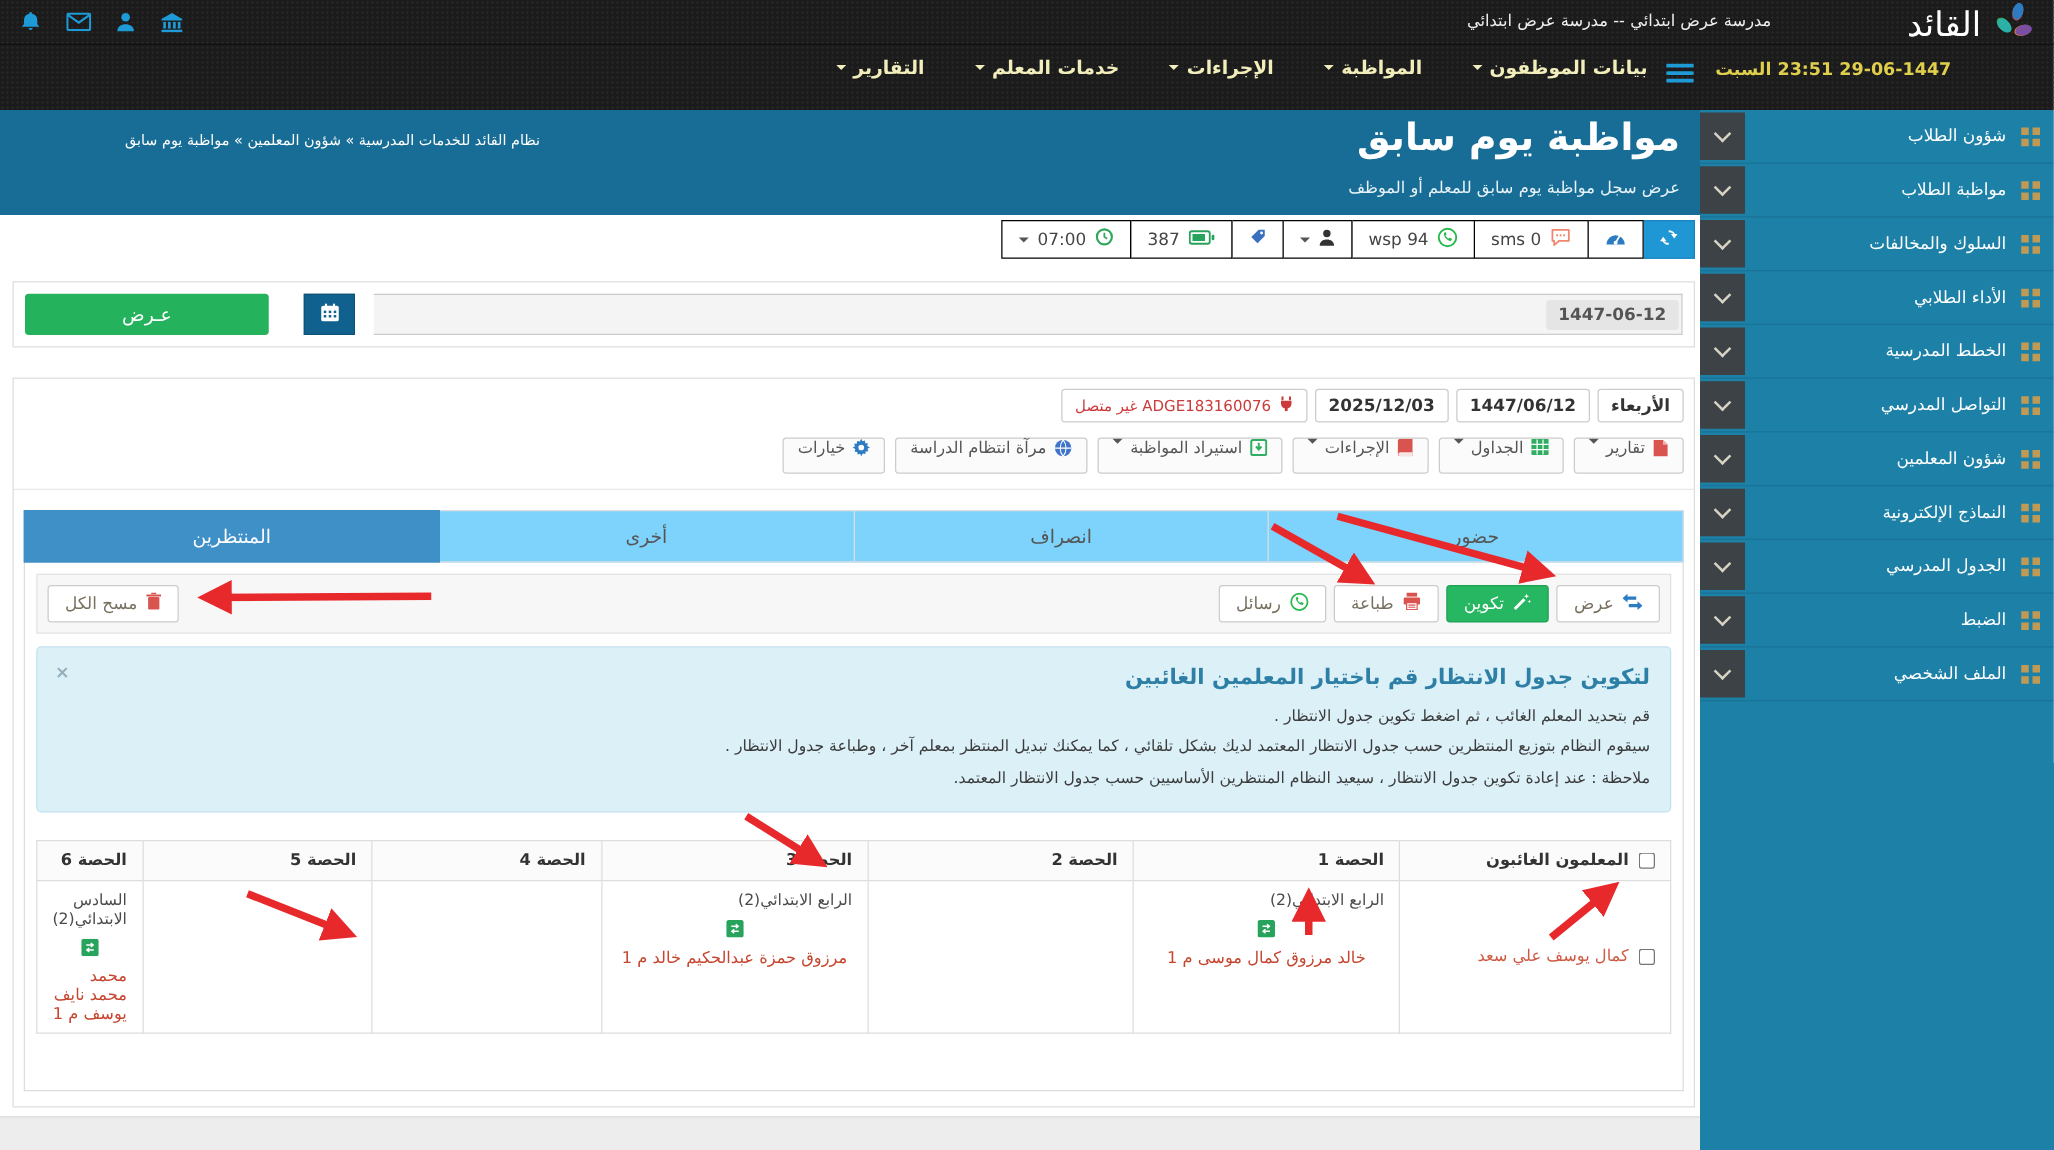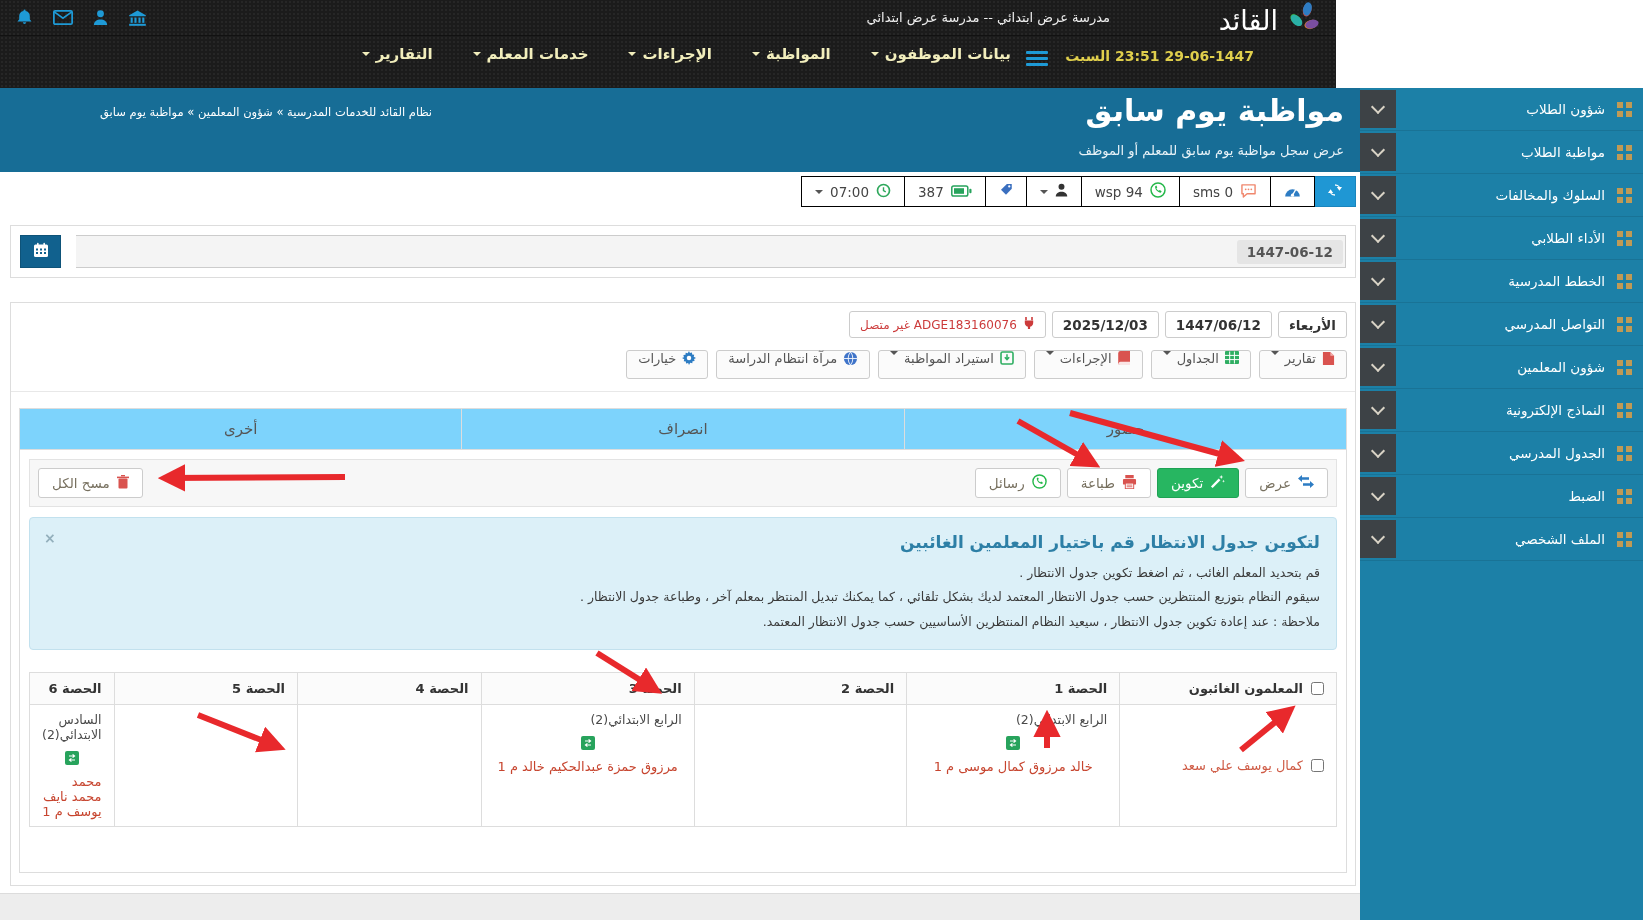--- a/index.html
+++ b/index.html
@@ -1,19 +1,19 @@
 <!DOCTYPE html>
 <html><head>
 <meta charset="utf-8">
 <style>
   html,body{margin:0;padding:0;}
   body{width:1643px;height:920px;overflow:hidden;position:relative;background:#fff;
        font-family:"DejaVu Sans","Liberation Sans",sans-serif;}
   
-  .topbars{position:absolute;top:0;left:0;width:1336px;height:88px;background:#1b1b1b;
+  .topbars{position:absolute;top:0;left:0;width:1643px;height:88px;background:#1b1b1b;
     background-image:radial-gradient(#262626 1px,transparent 1px);background-size:4px 4px;z-index:5;}
   .tb1{height:35px;position:relative;border-bottom:1px solid #111;}
   .tb-icons{position:absolute;left:16px;top:8px;display:flex;gap:20px;color:#1e9ad6;align-items:center;}
   .tb-icons svg{display:block;}
   .school{position:absolute;right:226px;top:10px;color:#efefef;font-size:13px;direction:rtl;}
   .brand{position:absolute;right:14px;top:1px;display:flex;align-items:center;gap:10px;}
   .app-name{color:#fff;font-size:27px;font-weight:normal;}
   .tb2{height:52px;position:relative;}
   .datetime{position:absolute;right:82px;top:12px;color:#e0cf4c;font-size:14px;font-weight:bold;direction:rtl;}
   .hamburger{position:absolute;right:288px;top:15px;width:22px;cursor:pointer;}
@@ -337,20 +337,21 @@
                 <rect x="3" y="6.5" width="2" height="2"></rect>
                 <rect x="7" y="6.5" width="2" height="2"></rect>
                 <rect x="11" y="6.5" width="2" height="2"></rect>
                 <rect x="3" y="10" width="2" height="2"></rect>
                 <rect x="7" y="10" width="2" height="2"></rect>
                 <rect x="11" y="10" width="2" height="2"></rect>
               </g>
             </svg></span>
         </div>
     </div>
+    <button class="viewbtn">عـرض</button>
   </div>
 
   <div class="panel">
     <div class="statusrow">
       <div class="sbox">الأربعاء</div>
       <div class="sbox">1447/06/12</div>
       <div class="sbox">2025/12/03</div>
       <div class="sbox adge">
           <span><svg width="12" height="12" viewBox="0 0 12 12">
               <path d="M3 0v3.2M9 0v3.2" stroke="#cc3b3b" stroke-width="1.6"></path>
@@ -406,20 +407,21 @@
             </svg></span>
           <span>خيارات</span>
         </div>
     </div>
     <div class="panel-divider"></div>
 
     <div class="tabs">
       <div class="tab">حضور</div>
       <div class="tab">انصراف</div>
       <div class="tab">أخرى</div>
+      <div class="tab active">المنتظرين</div>
     </div>
 
     <div class="tabcontent">
 
       <div class="strip">
         <div class="bgroup">
           <div class="sbtn">
               <span><svg width="16" height="13" viewBox="0 0 16 13">
                   <path d="M4 0L0 3.5 4 7V4.8h7V2.2H4zM12 6l4 3.5L12 13v-2.2H5V8.2h7z" fill="#2d7cc3"></path>
                 </svg></span>

